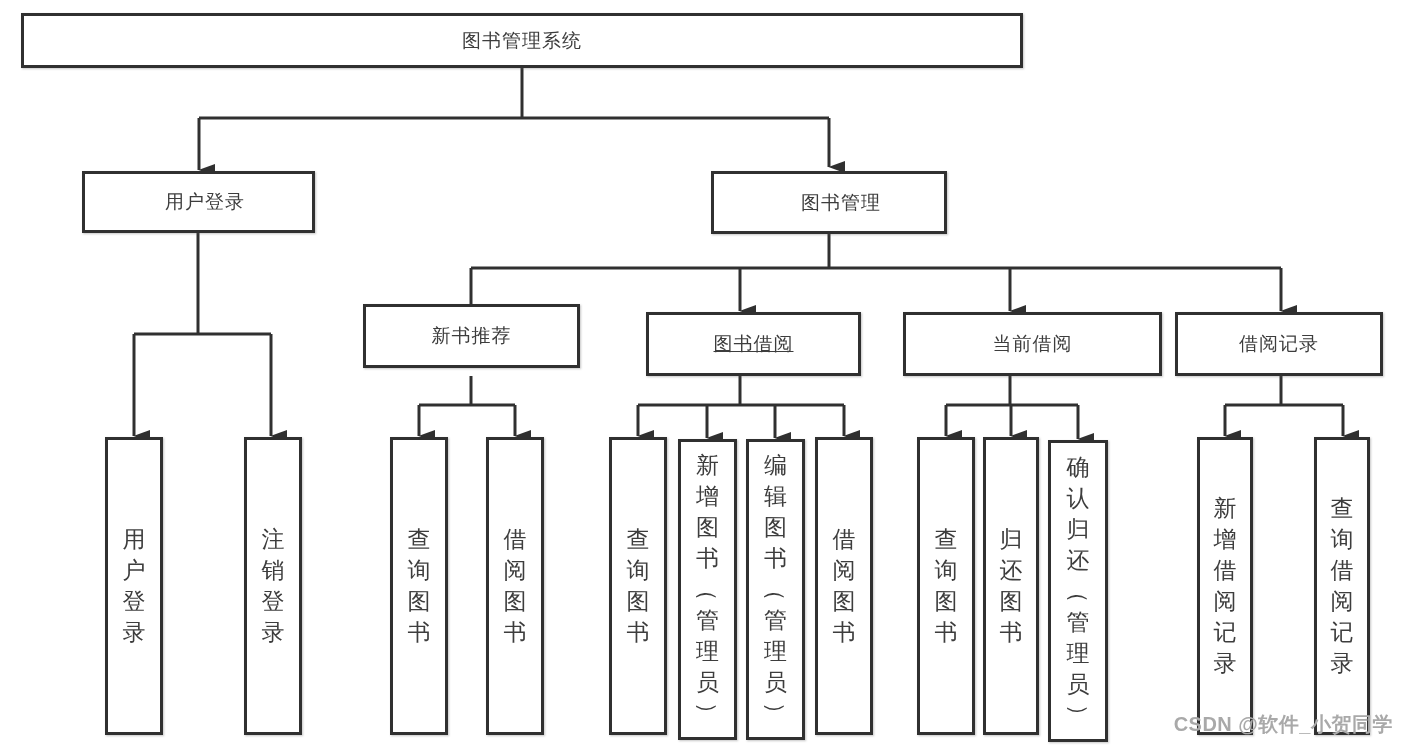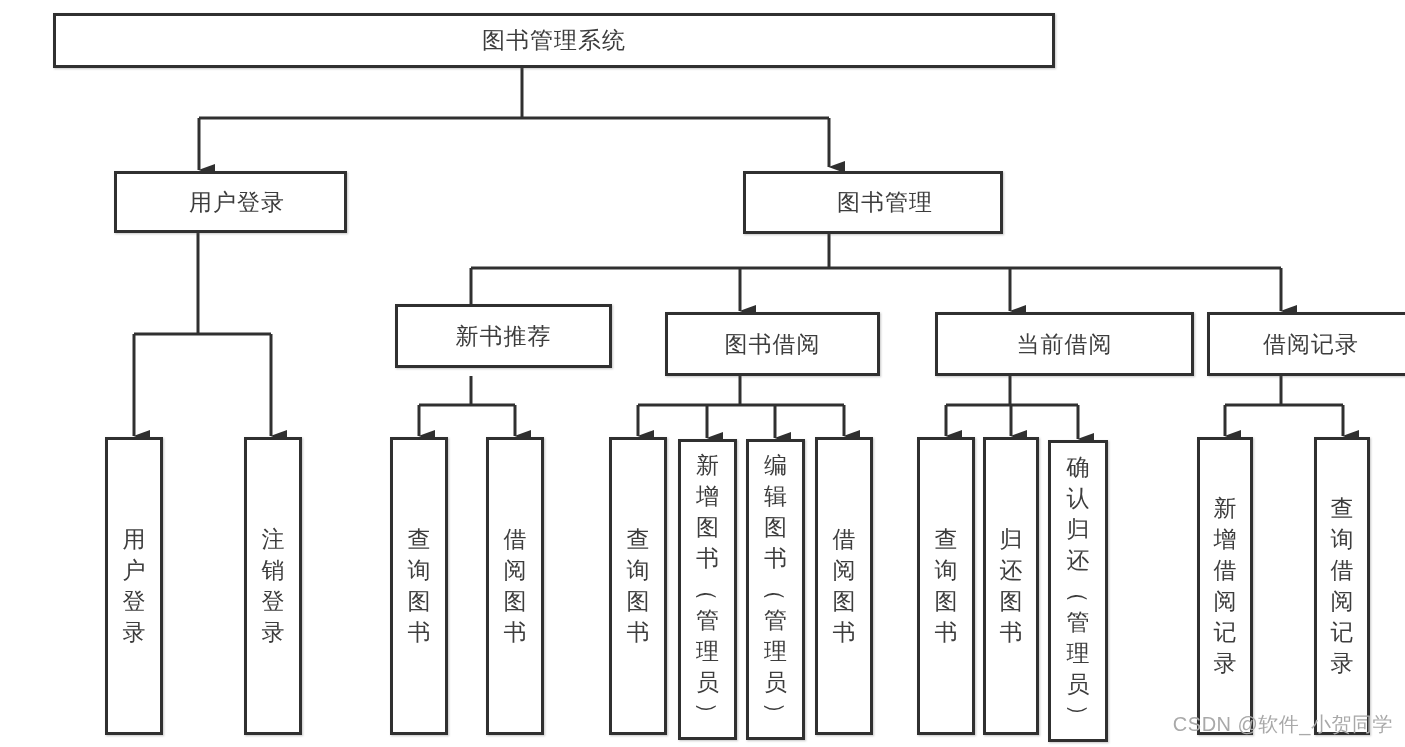--- a/index.html
+++ b/index.html
@@ -15,39 +15,39 @@
     position:absolute;
     box-sizing:border-box;
     background:#fff;
     border:3px solid #303030;
     color:#3d3d3d;
     z-index:2;
     box-shadow:1px 1px 2px rgba(90,90,90,0.35);
   }
   .hbox{
     display:flex;align-items:center;justify-content:center;
-    font-size:23px;
+    font-size:19px;
     letter-spacing:1px;
-    margin-left:32px;
   }
   .vbox{
     display:flex;align-items:center;justify-content:center;
     font-size:23px;
   }
   .vtext{display:block;text-align:center;}
   .vchar{display:block;line-height:31px;text-align:center;}
   .vchar.rot{transform:rotate(90deg);}
   .watermark{
     position:absolute;
     right:12px;bottom:9px;
     z-index:3;
     color:#a9a9a9;
     font-size:20px;
     letter-spacing:0.5px;
     white-space:nowrap;
+    font-weight:bold;
   }
 </style>
 </head>
 <body>
 
 <div class="canvas">
 
   <svg class="connectors" width="1405" height="747" viewBox="0 0 1405 747">
     <defs>
       <marker id="arrow" viewBox="0 0 10 14" refX="5" refY="13.5" markerUnits="userSpaceOnUse" markerWidth="13" markerHeight="17" orient="auto-start-reverse">
@@ -98,28 +98,28 @@
     </g>
   </svg>
 
   <div class="node hbox" style="left:21px;top:13px;width:1002px;height:55px;">
     <span>图书管理系统</span>
   </div>
 
   <div class="node hbox" style="left:82px;top:171px;width:233px;height:62px;padding-left:13px;">
     <span>用户登录</span>
   </div>
-  <div class="node hbox" style="left:711px;top:171px;width:260px;height:63px;padding-left:24px;">
+  <div class="node hbox" style="left:711px;top:171px;width:236px;height:63px;padding-left:24px;">
     <span>图书管理</span>
   </div>
 
   <div class="node hbox" style="left:363px;top:304px;width:217px;height:64px;">
     <span>新书推荐</span>
   </div>
-  <div class="node hbox" style="left:633px;top:312px;width:215px;height:64px;">
+  <div class="node hbox" style="left:646px;top:312px;width:215px;height:64px;text-decoration:underline;">
     <span>图书借阅</span>
   </div>
   <div class="node hbox" style="left:903px;top:312px;width:259px;height:64px;">
     <span>当前借阅</span>
   </div>
   <div class="node hbox" style="left:1175px;top:312px;width:208px;height:64px;">
     <span>借阅记录</span>
   </div>
 
   <div class="node vbox" style="left:105px;top:437px;width:58px;height:298px;">

